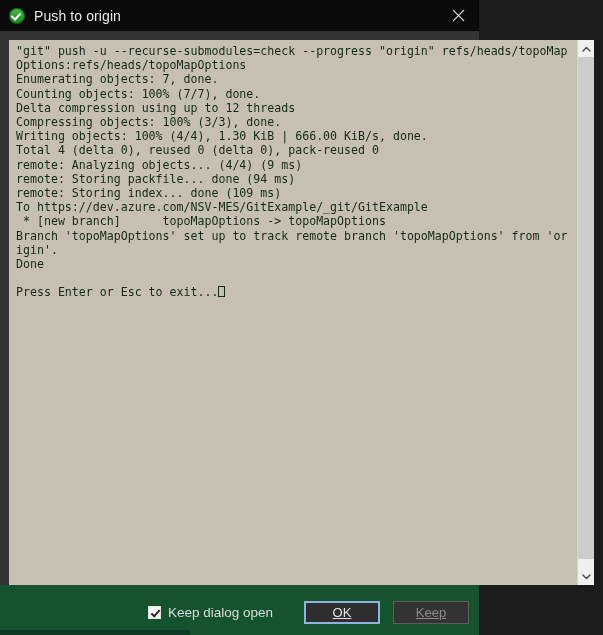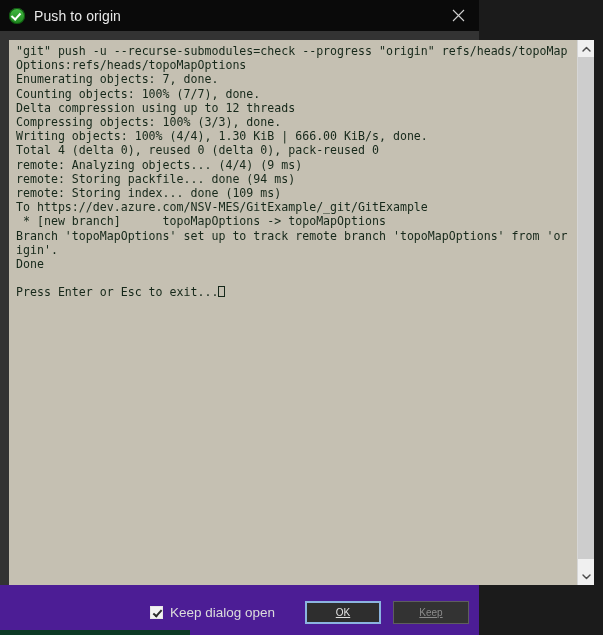--- a/index.html
+++ b/index.html
@@ -146,27 +146,26 @@
     right: 0;
     top: 0;
     height: 98.2%;
     background: #cdcdcd;
   }
 
   
   .dialog-footer {
     height: 50px;
     min-height: 50px;
-    background: #4c1d95;
+    background: #14532d;
     display: flex;
     align-items: center;
     justify-content: flex-end;
     padding: 8px 10px 4px 0;
     box-sizing: border-box;
-    gap: 8px;
   }
   .keep-open {
     display: flex;
     align-items: center;
     margin-right: 18px;
   }
   .checkbox {
     width: 13px;
     height: 13px;
     border: 1px solid #e6e6e6;
@@ -193,23 +192,23 @@
     margin-left: 7px;
     white-space: nowrap;
   }
   .btn {
     width: 76px;
     height: 23px;
     box-sizing: border-box;
     display: flex;
     align-items: center;
     justify-content: center;
-    font-size: 10px;
+    font-size: 13px;
     background: #333333;
-    margin-left: 4px;
+    margin-left: 13px;
     text-decoration: underline;
   }
   .btn-ok {
     border: 2px solid #8bb4e0;
     color: #e2e2e2;
     background: #2e2e2e;
   }
   .btn-abort {
     border: 1px solid #5e5e5e;
     color: #8a8a8a;

